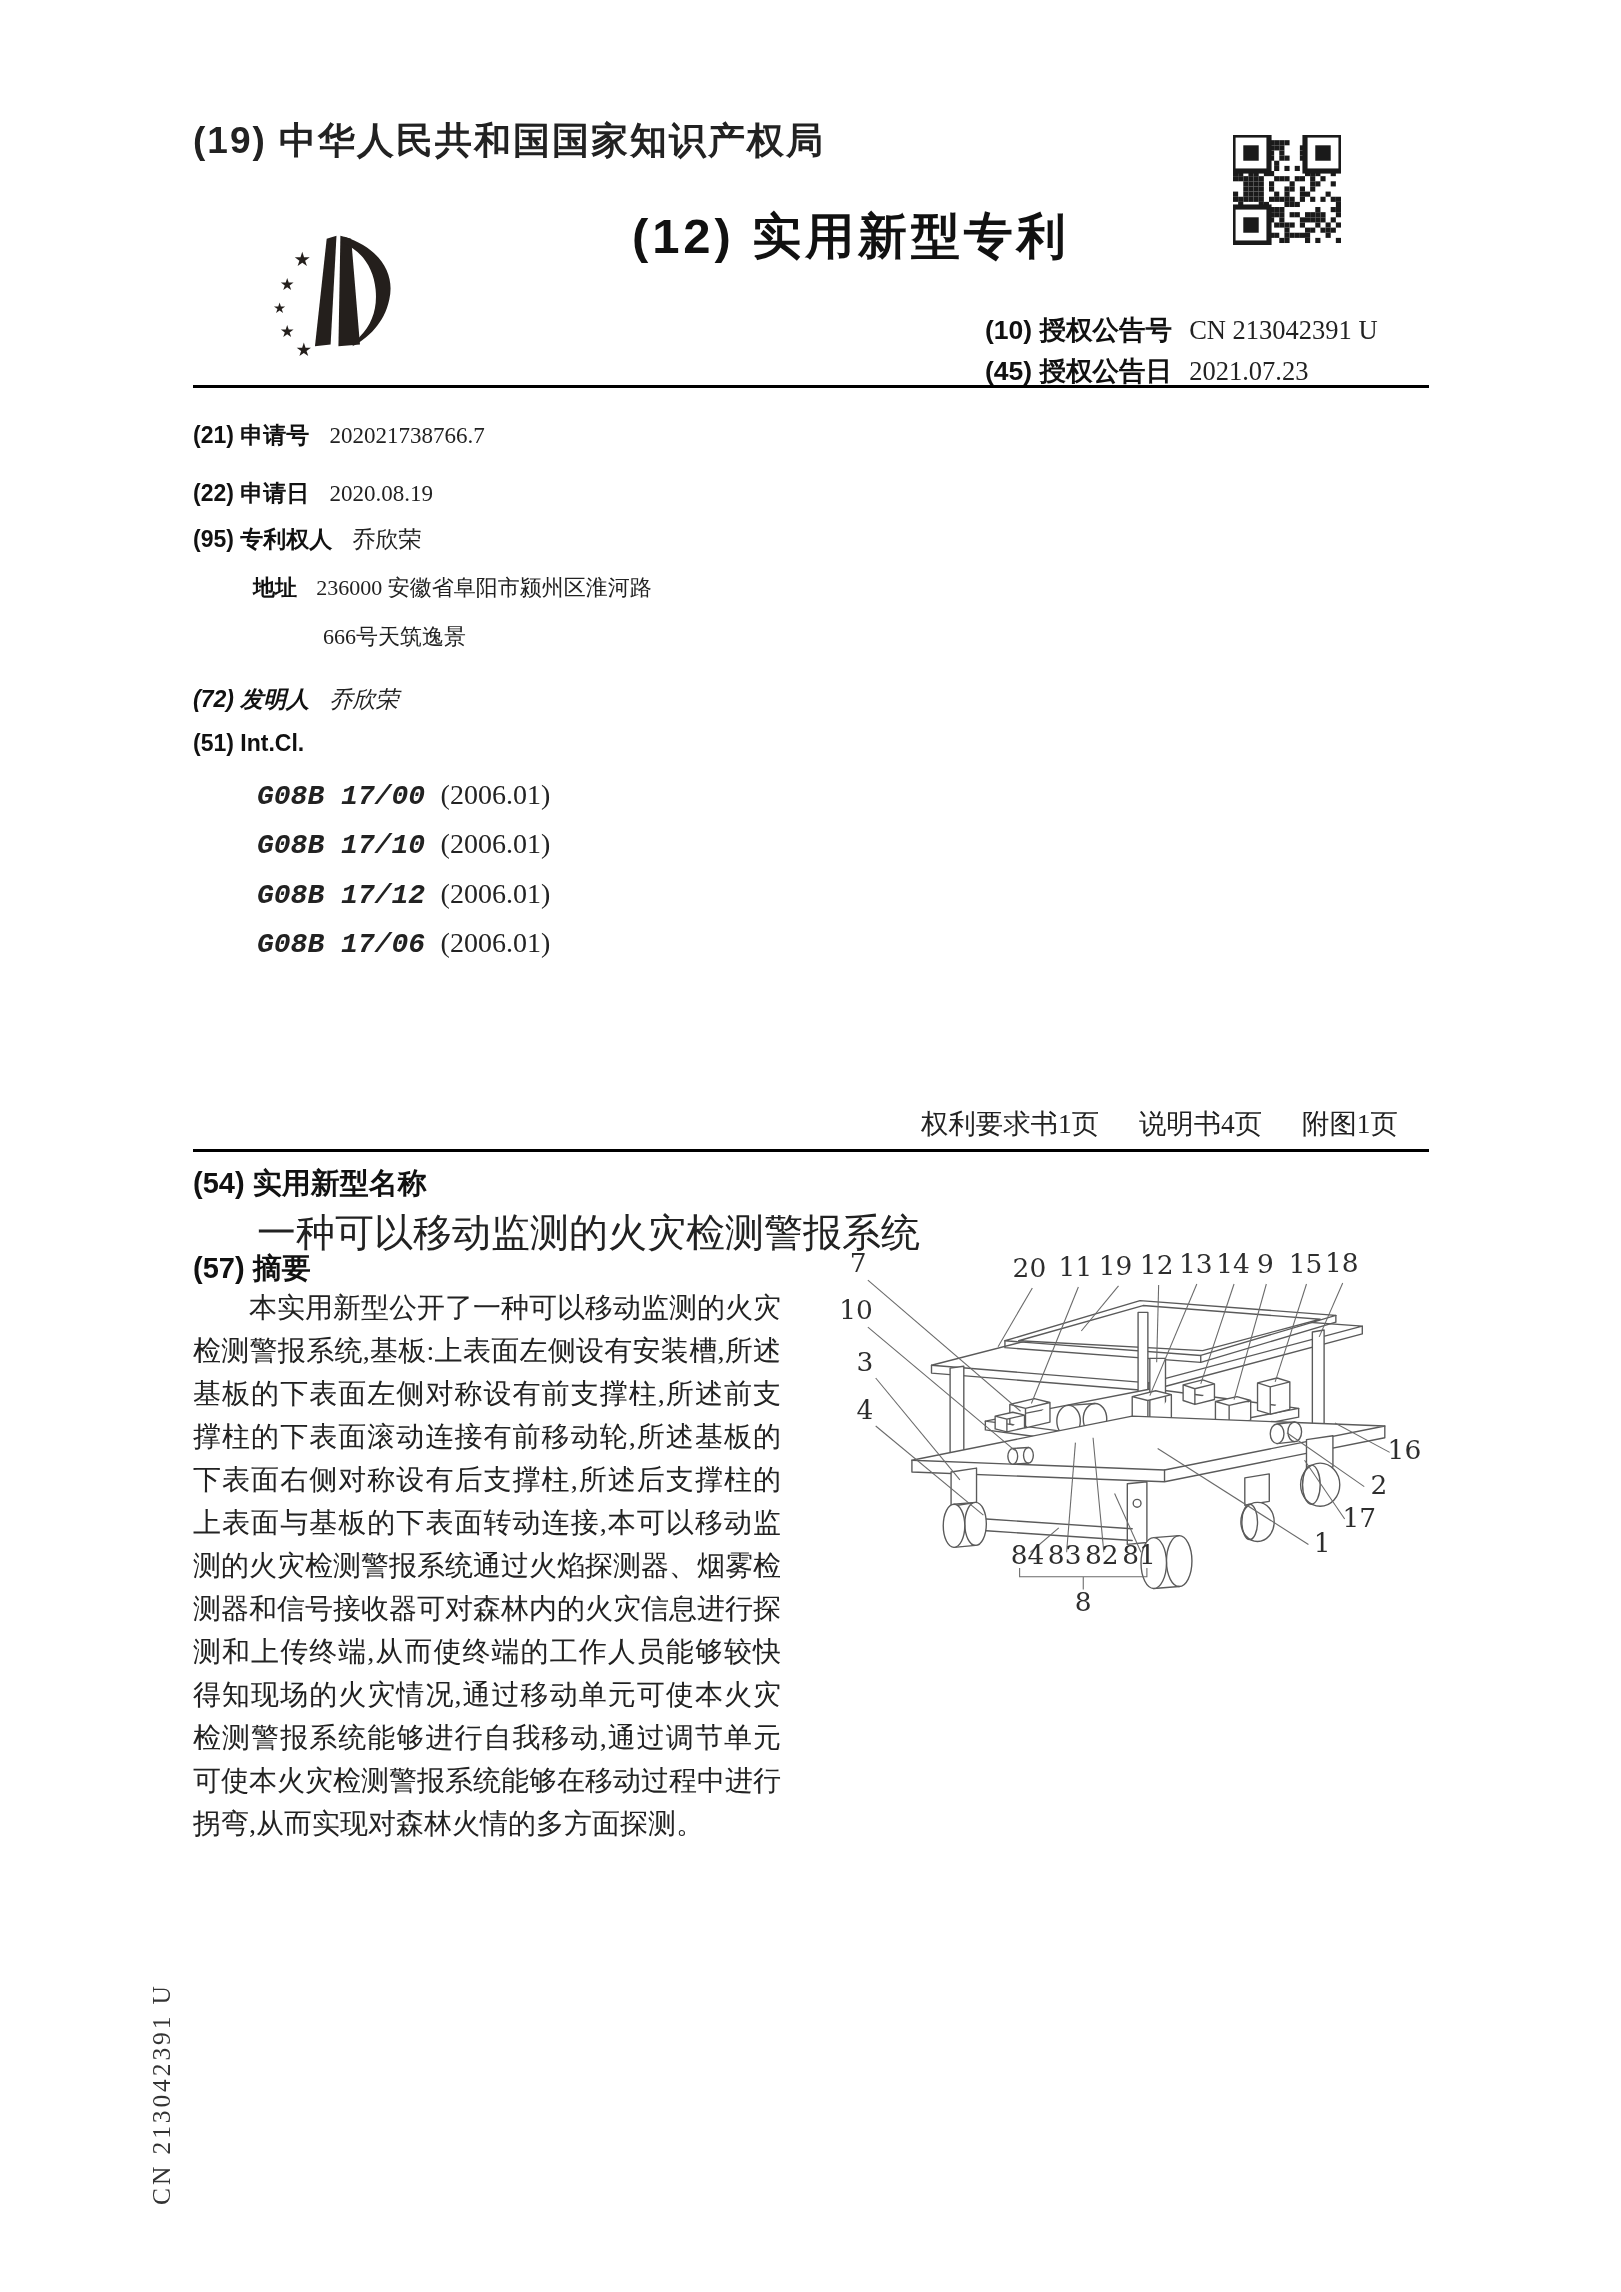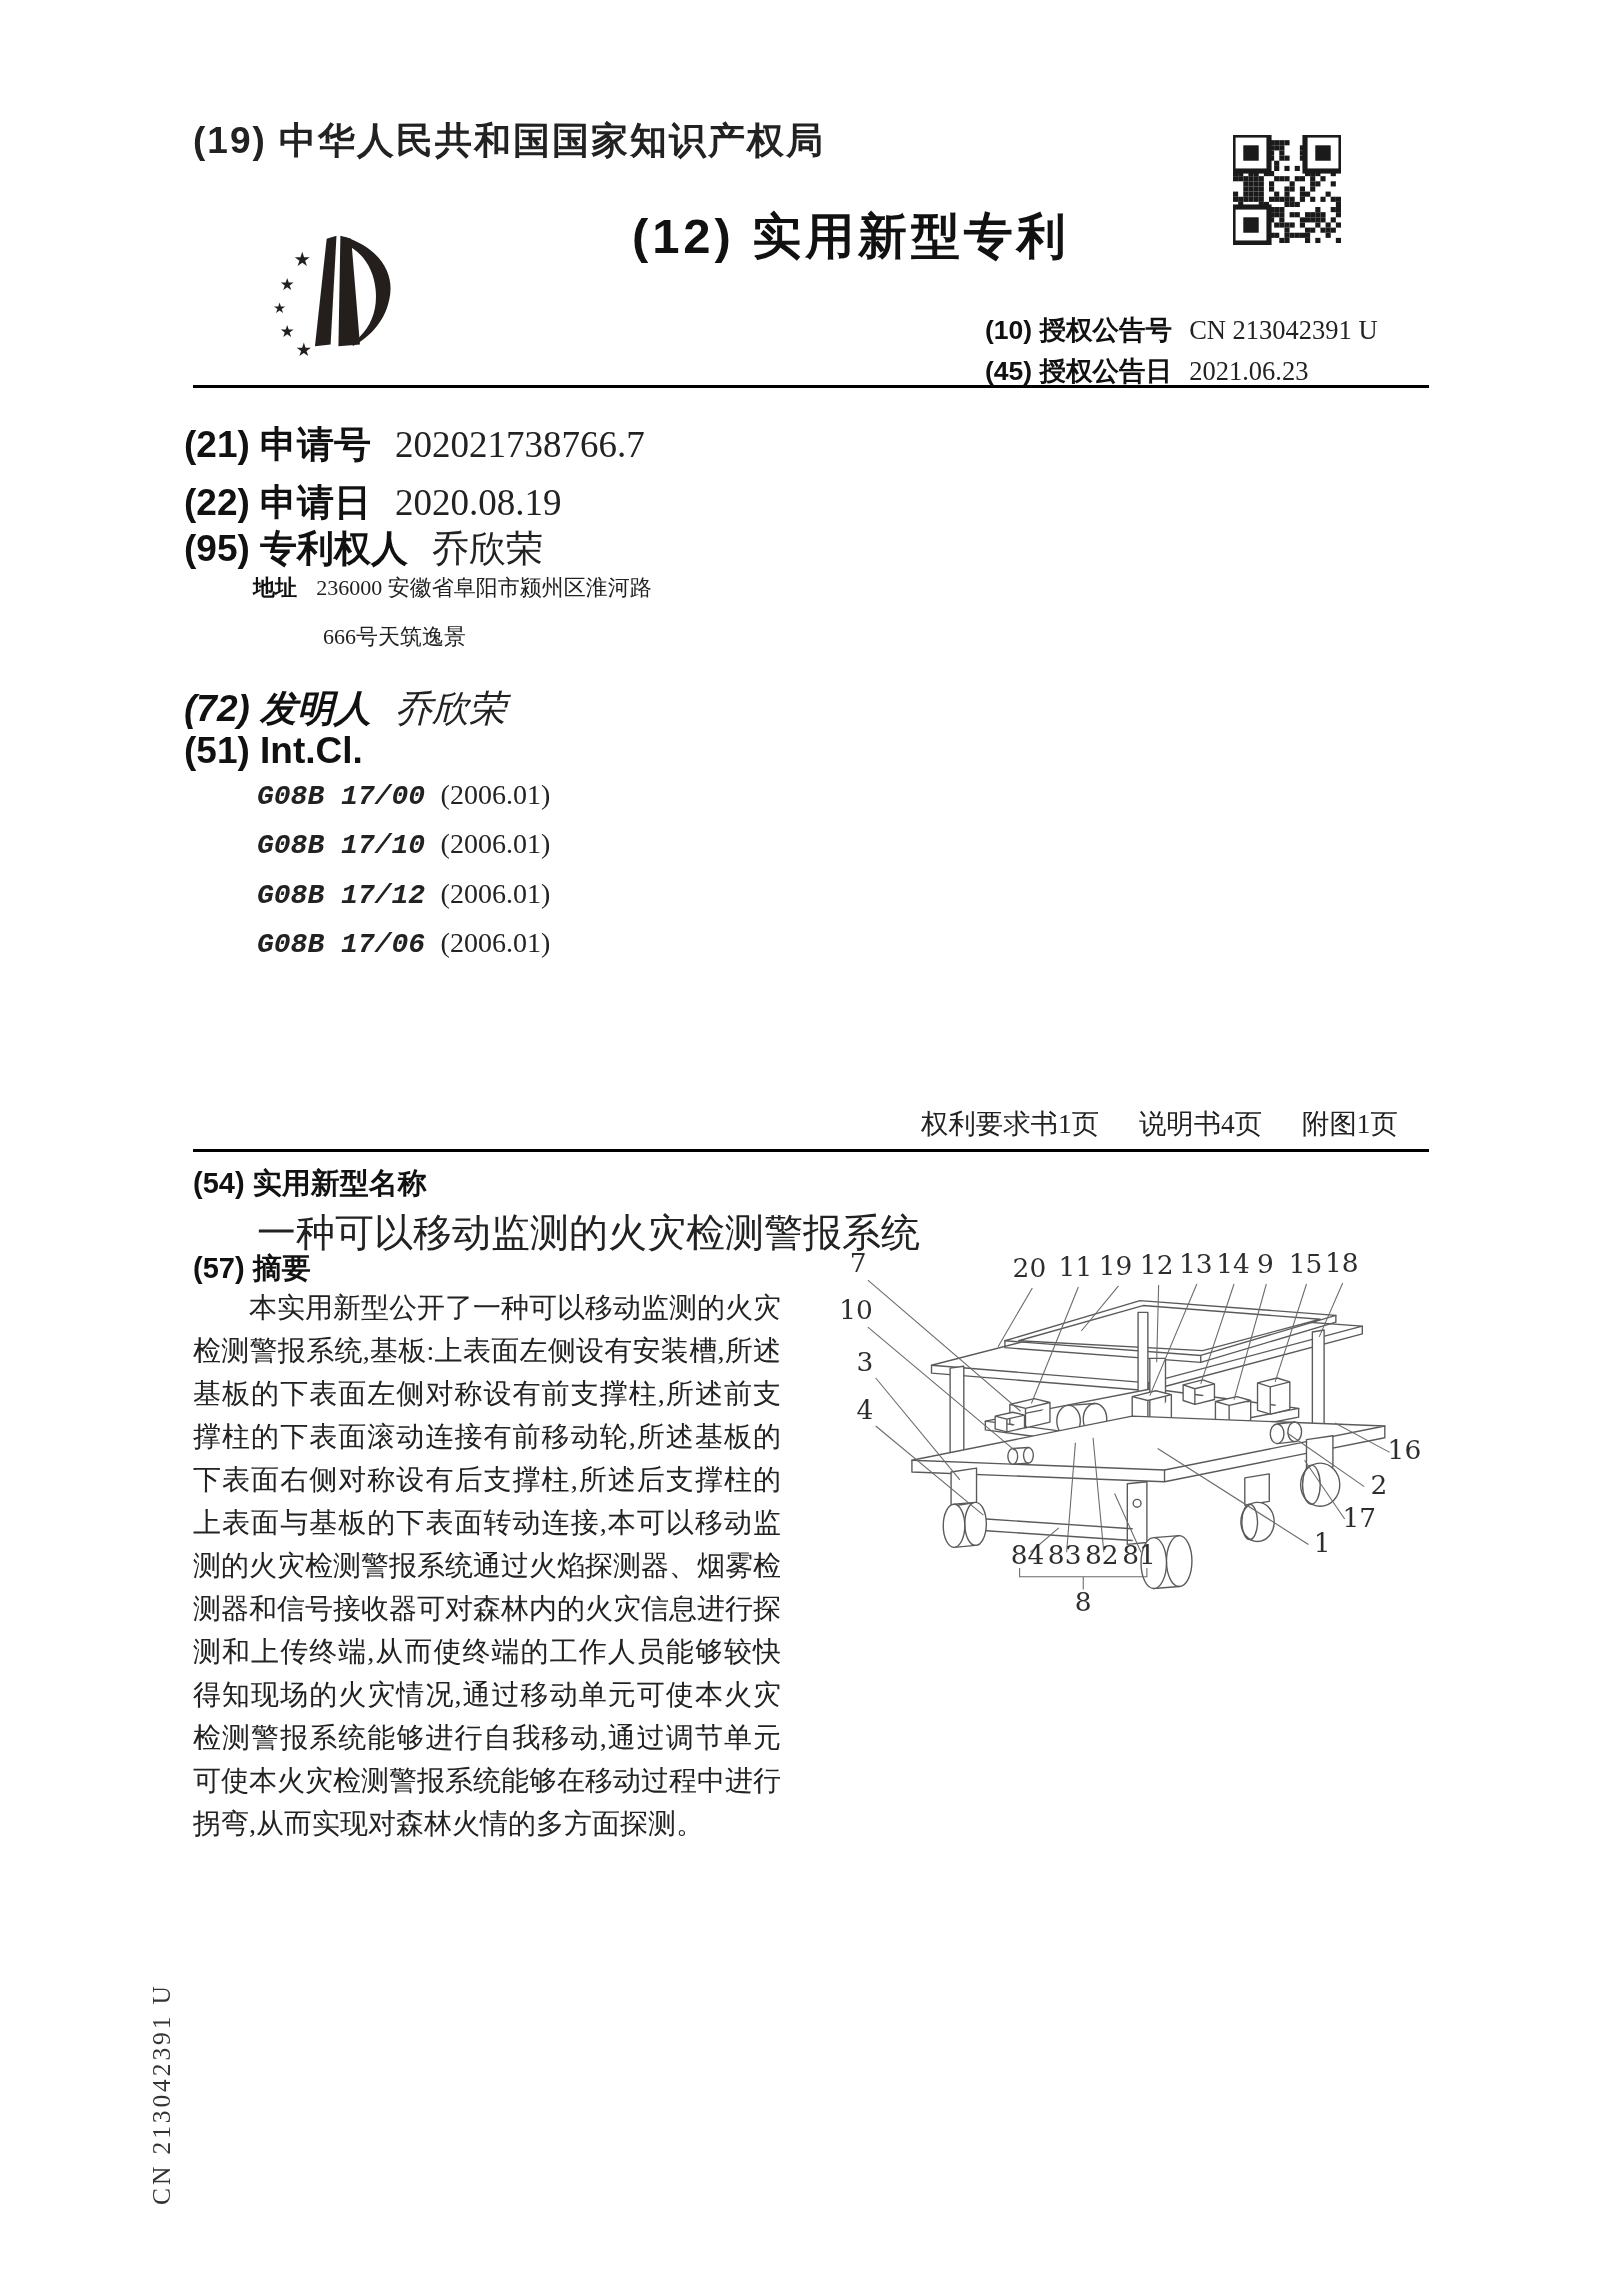--- a/index.html
+++ b/index.html
@@ -17,21 +17,21 @@
     font-size:37px;font-weight:bold;letter-spacing:2px;color:#222;
   }
   .doc-type{
     left:632px;top:204px;
     font-size:49px;font-weight:bold;letter-spacing:3.9px;color:#111;
   }
   .pub-row{left:985px;font-size:26.5px;white-space:nowrap;}
   .pub-row .lbl{font-weight:bold;color:#111;}
   .pub-row .val{font-family:"Liberation Serif","DejaVu Serif",serif;margin-left:9.8px;color:#222;}
   .divider{left:193px;width:1236px;height:2.9px;background:#000;}
-  .bib-row{left:184px;font-size:37px;white-space:nowrap;}
+  .bib-row{left:193px;font-size:23px;white-space:nowrap;}
   .bib-row .lbl{font-weight:bold;color:#111;}
   .bib-row .val{font-family:"Liberation Serif","DejaVu Serif",serif;margin-left:13.7px;color:#222;}
   .bib-sub{left:253px;font-size:22px;font-family:"Liberation Serif","DejaVu Serif",serif;white-space:nowrap;}
   .bib-sub .lbl{font-weight:bold;font-family:"Liberation Sans","DejaVu Sans",sans-serif;color:#111;}
   .bib-sub .val{margin-left:13.7px;color:#222;}
   .intcl-row{left:257px;font-size:28px;white-space:nowrap;}
   .intcl-row .code{font-style:italic;font-weight:bold;font-family:"Liberation Mono","DejaVu Sans Mono",monospace;color:#222;}
   .intcl-row .ver{font-family:"Liberation Serif","DejaVu Serif",serif;margin-left:7.8px;color:#222;}
   .pages-info{
     left:921px;top:1106px;font-size:27.4px;
@@ -250,21 +250,21 @@
         </g>
       </svg>
   </div>
 
   <div class="abs pub-row" style="top:312px;">
     <span class="lbl">(10) 授权公告号</span>
     <span class="val">CN 213042391 U</span>
   </div>
   <div class="abs pub-row" style="top:353px;">
     <span class="lbl">(45) 授权公告日</span>
-    <span class="val">2021.06.23</span>
+    <span class="val">2021.07.23</span>
   </div>
 
   <div class="abs divider" style="top:385px;"></div>
 
   <div class="abs bib-row" style="top:420px;">
     <span class="lbl">(21) 申请号</span>
     <span class="val">202021738766.7</span>
   </div>
   <div class="abs bib-row" style="top:478px;">
     <span class="lbl">(22) 申请日</span>

